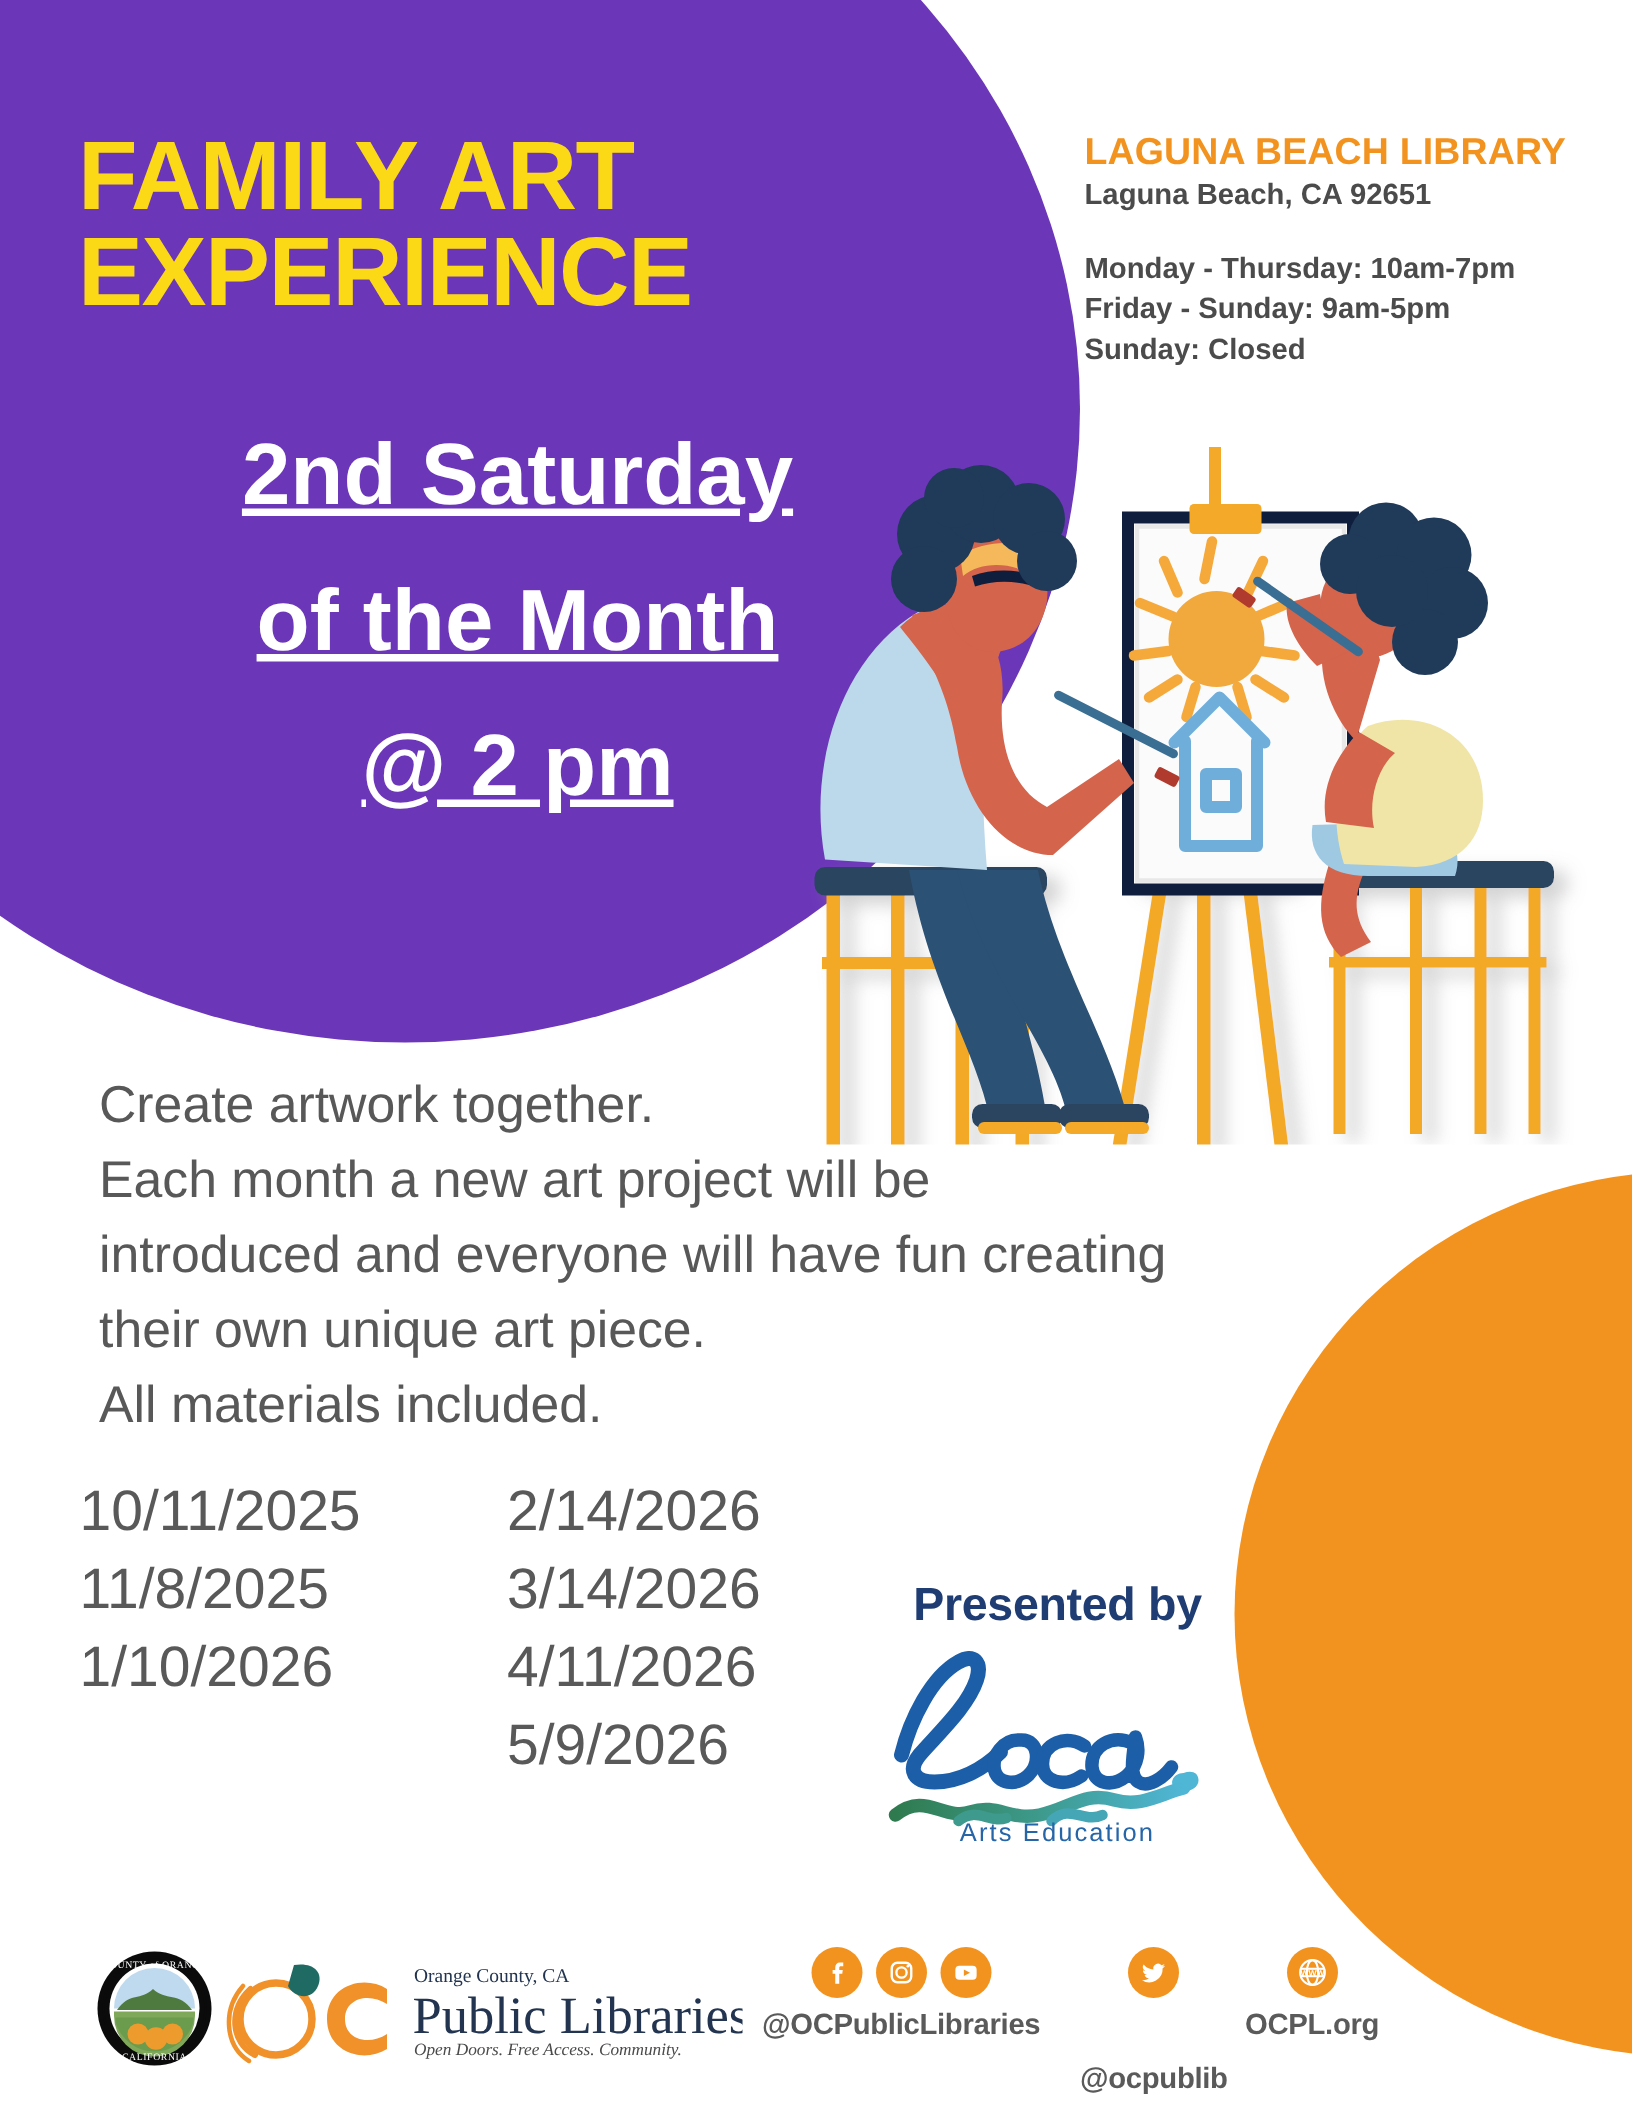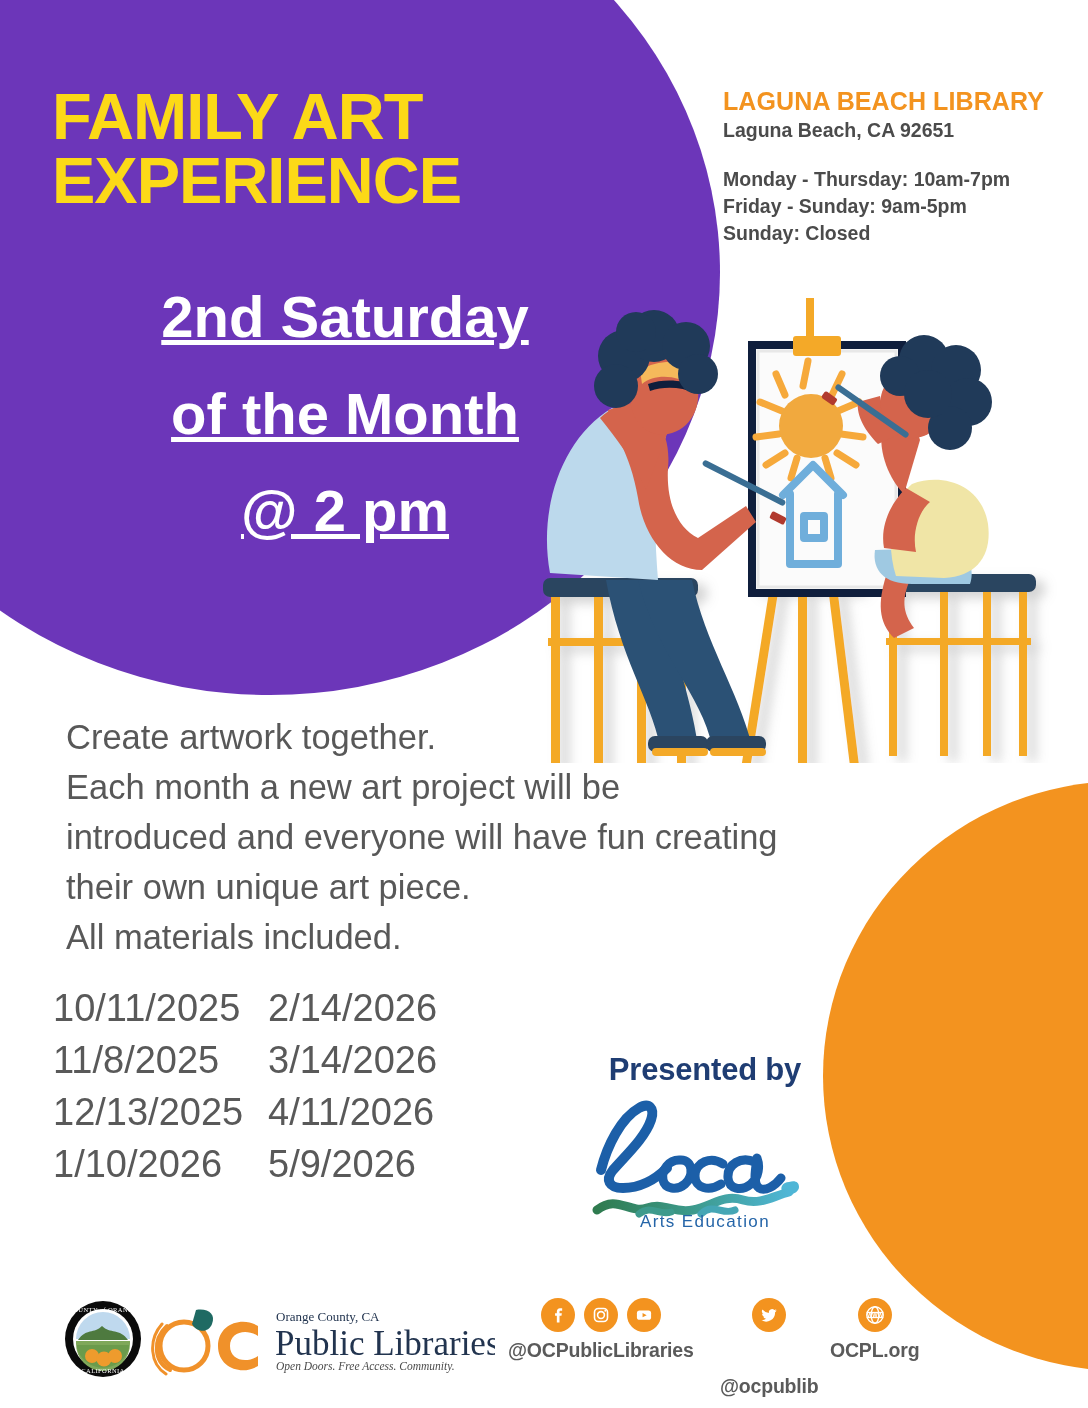--- a/index.html
+++ b/index.html
@@ -62,21 +62,21 @@
   
   .bodycopy{
     position:absolute;left:66px;top:712px;width:840px;z-index:6;
     color:#585858;font-size:34.5px;line-height:50px;font-weight:400;
   }
   .bodycopy div{white-space:nowrap;}
 
   
   .dates{
     position:absolute;left:53px;top:982px;z-index:6;
-    display:flex;
+    display:flex;gap:70px;
     color:#595959;font-size:38px;line-height:52px;font-weight:400;
   }
   .dates .col{display:block;min-width:215px;}
   .dates .col div{white-space:nowrap;}
 
   
   .presented{position:absolute;left:560px;top:1052px;width:290px;z-index:6;text-align:center;}
   .presented .ptitle{
     color:#1F3D73;font-size:31px;font-weight:bold;line-height:36px;letter-spacing:-.2px;
   }
@@ -270,21 +270,20 @@
     <div>Each month a new art project will be</div>
     <div>introduced and everyone will have fun creating</div>
     <div>their own unique art piece.</div>
     <div>All materials included.</div>
   </div>
 
   <div class="dates">
     <div class="col">
       <div>10/11/2025</div>
       <div>11/8/2025</div>
-      <div>12/13/2025</div>
       <div>1/10/2026</div>
     </div>
     <div class="col">
       <div>2/14/2026</div>
       <div>3/14/2026</div>
       <div>4/11/2026</div>
       <div>5/9/2026</div>
     </div>
   </div>
 

